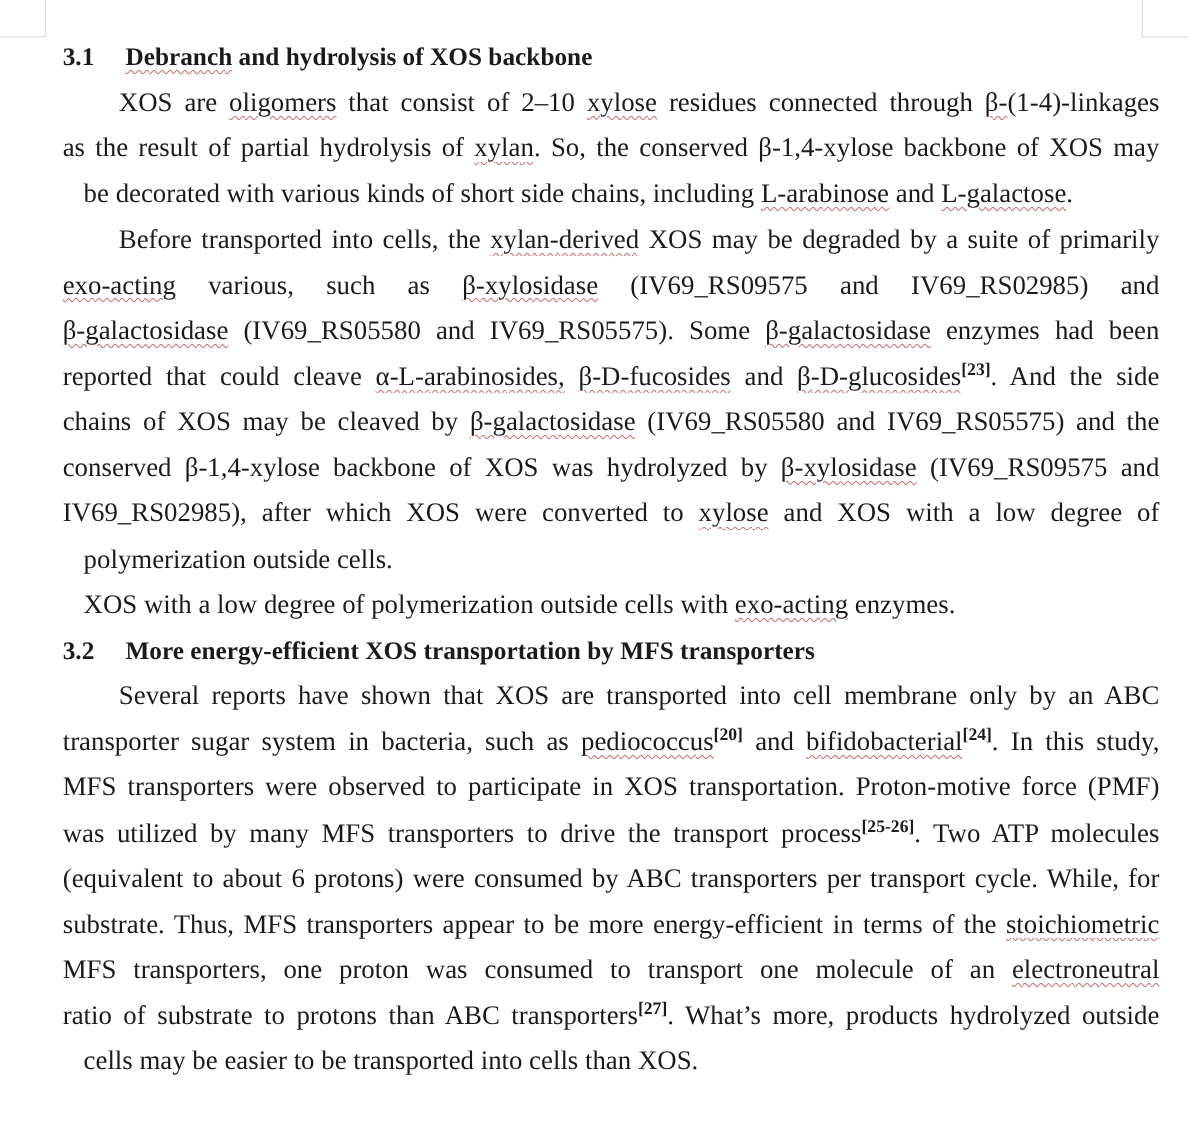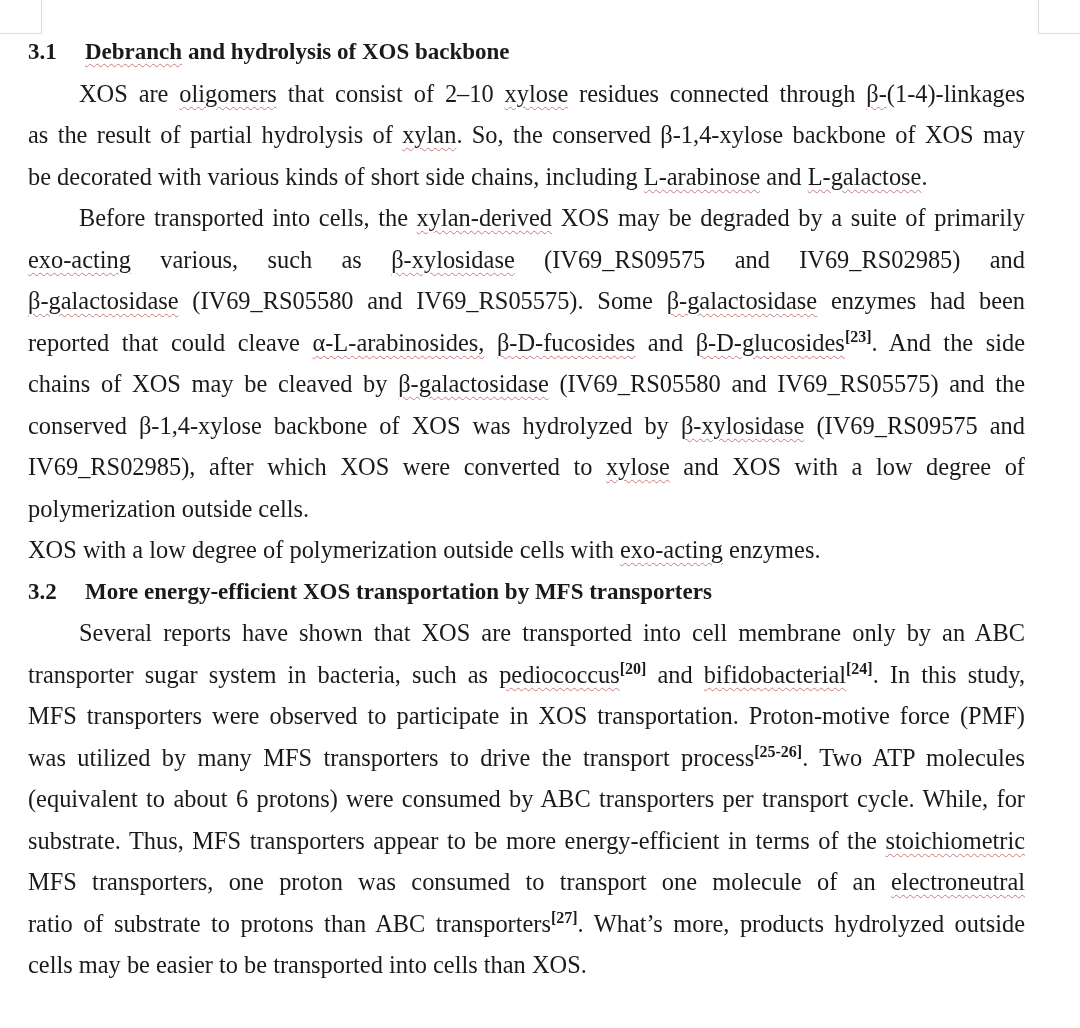--- a/index.html
+++ b/index.html
@@ -27,21 +27,21 @@
       border-right: 1px solid #dcdcdc;
       border-bottom: 1px solid #dcdcdc;
     }
     .corner.right {
       right: 0;
       border-left: 1px solid #dcdcdc;
       border-bottom: 1px solid #dcdcdc;
     }
     .page {
       position: absolute;
-      left: 28px;
+      left: 57px;
       top: 31px;
       width: 997px;
     }
     .heading {
       font-weight: bold;
       font-size: 23px;
       line-height: 41.5px;
       height: 41.5px;
       white-space: nowrap;
     }
@@ -62,20 +62,21 @@
     }
     .line {
       display: block;
       text-align: justify;
       text-align-last: justify;
       white-space: nowrap;
       height: 41.5px;
     }
     .line.last {
       text-align-last: left;
+      margin-left: 19px;
     }
     .line.indent {
       padding-left: 51px;
     }
   </style>
 </head>
 <body>
 
 <div class="corner left"></div>
 <div class="corner right"></div>

